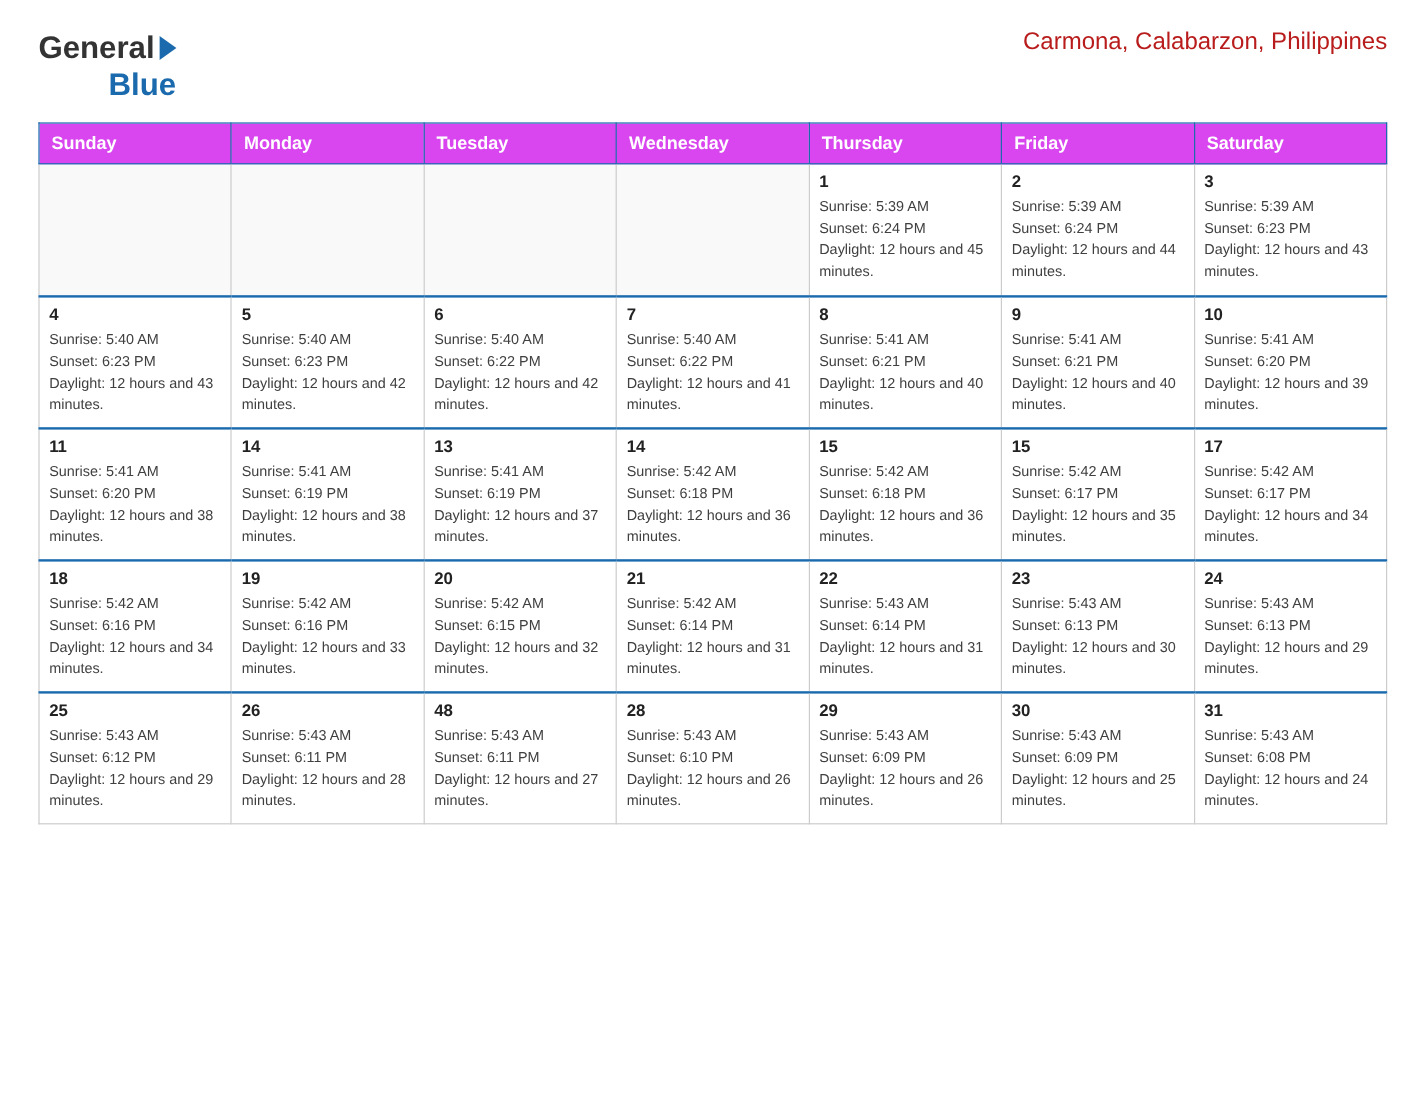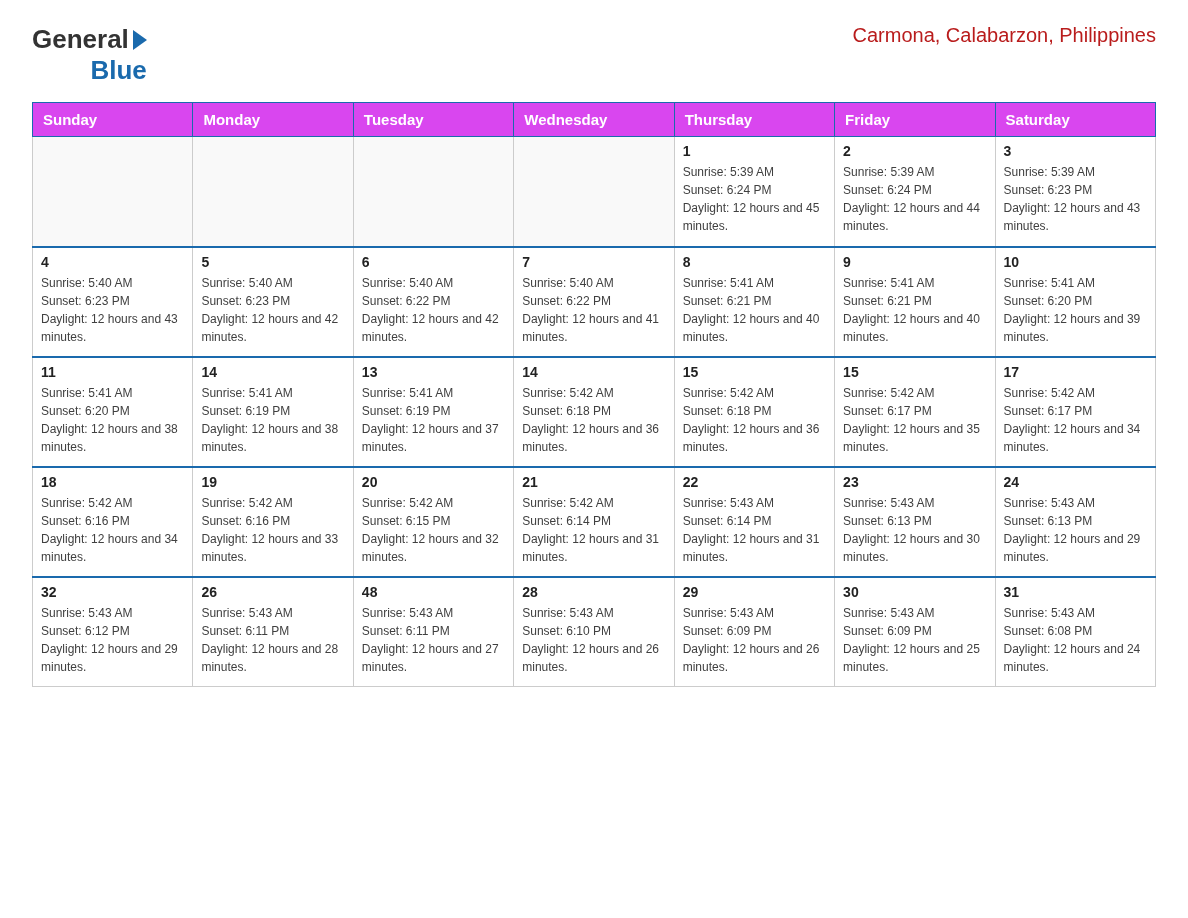--- a/index.html
+++ b/index.html
@@ -277,21 +277,21 @@
         </td>
         <td>
           <span class="day-num">24</span>
           <div class="day-info" style="white-space: pre-line;">Sunrise: 5:43 AM
 Sunset: 6:13 PM
 Daylight: 12 hours and 29 minutes.</div>
         </td>
       </tr>
       <tr>
         <td>
-          <span class="day-num">32</span>
+          <span class="day-num">25</span>
           <div class="day-info" style="white-space: pre-line;">Sunrise: 5:43 AM
 Sunset: 6:12 PM
 Daylight: 12 hours and 29 minutes.</div>
         </td>
         <td>
           <span class="day-num">26</span>
           <div class="day-info" style="white-space: pre-line;">Sunrise: 5:43 AM
 Sunset: 6:11 PM
 Daylight: 12 hours and 28 minutes.</div>
         </td>

